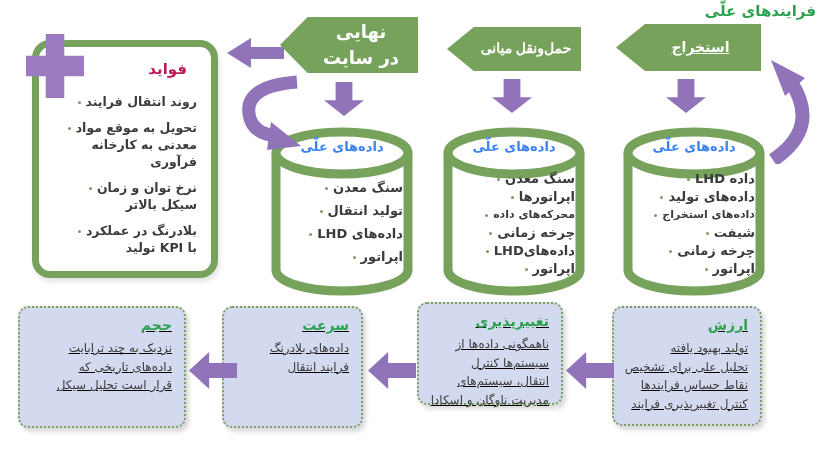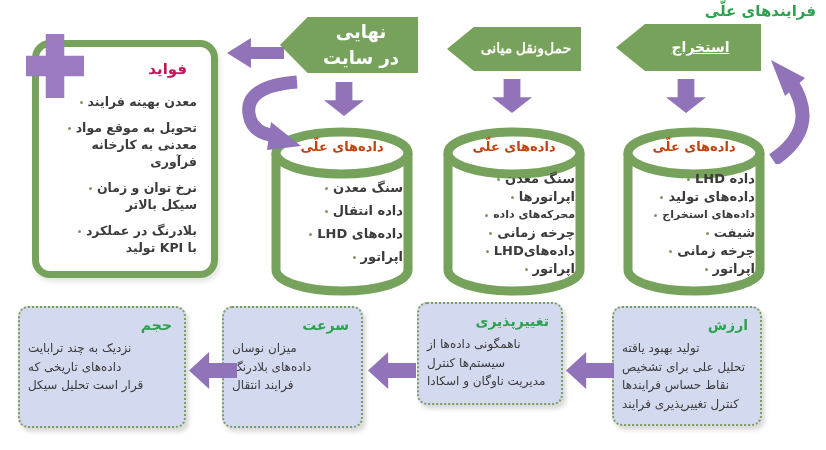--- a/index.html
+++ b/index.html
@@ -37,21 +37,21 @@
   .plus-shape {
     background:#9b7ac1;
     clip-path:polygon(34% 0%, 66% 0%, 66% 34%, 100% 34%, 100% 66%, 66% 66%, 66% 100%, 34% 100%, 34% 66%, 0% 66%, 0% 34%, 34% 34%);
     z-index:5;
   }
 
   
   .cylinder { width:146px; height:172px; }
   .cyl-header {
     position:absolute; top:13px; left:0; right:0; text-align:center;
-    color:#c2410c; font-size:13px; font-weight:bold;
+    color:#3b82f6; font-size:13px; font-weight:bold;
   }
   .cyl-list { position:absolute; top:44px; right:12px; left:8px; direction:rtl; }
   .cyl-item { text-align:right; direction:rtl; color:#3b3b3b; font-weight:bold;
               font-size:13px; line-height:18px; white-space:nowrap; }
   .cyl-item.sm { font-size:11px; }
   .cyl-item.tall { line-height:23px; }
   .dot { display:inline-block; width:3px; height:3px; border-radius:50%;
          background:#7a9a63; vertical-align:middle; margin:0 5px; }
 
   
@@ -63,26 +63,26 @@
   .benefits-title { position:absolute; top:13px; right:24px; color:#be185d;
                     font-size:15px; font-weight:bold; }
   .benefits-list { position:absolute; top:46px; right:14px; left:10px; }
   .benefit-item { margin-bottom:9px; }
   .benefit-line { text-align:right; direction:rtl; color:#3b3b3b; font-weight:bold;
                   font-size:12.5px; line-height:17px; }
 
   
   .panel {
     background:#d3d9ee; border:2px dotted #7b9e5d; border-radius:10px;
-    padding:9px 12px 6px 8px; box-shadow:3px 4px 4px rgba(0,0,0,.15);
+    padding:9px 12px 6px 8px; box-shadow:3px 4px 4px rgba(0,0,0,.15);text-decoration:underline;
   }
   .panel-title { color:#2da14f; font-size:14px; font-weight:bold;
                  text-align:right; margin-bottom:6px; }
   .panel-line { color:#3b3b3b; font-size:12px; line-height:18.5px;
-                text-align:left; direction:rtl; white-space:nowrap; }
+                text-align:right; direction:rtl; white-space:nowrap; }
 
   svg { display:block; }
 </style>
 </head>
 <body>
 
 <div class="stage">
 
   <div class="abs diagram-title">فرایندهای علّی</div>
 
@@ -141,40 +141,40 @@
   </div>
 
   <div class="abs cylinder" style="left:269px;top:126px;">
     <svg width="146" height="172" viewBox="0 0 146 172">
       <path d="M 7 27 L 7 144 A 66 21 0 0 0 139 144 L 139 27" fill="#ffffff" stroke="#76a25b" stroke-width="9"></path>
       <ellipse cx="73" cy="27" rx="66" ry="21" fill="#ffffff" stroke="#76a25b" stroke-width="9"></ellipse>
     </svg>
     <div class="cyl-header">داده‌های علّی</div>
     <div class="cyl-list" style="top:50px;">
       <div class="cyl-item tall"><span>سنگ معدن</span><span class="dot"></span></div>
-      <div class="cyl-item tall"><span>داده انتقال</span><span class="dot"></span></div>
+      <div class="cyl-item tall"><span>تولید انتقال</span><span class="dot"></span></div>
       <div class="cyl-item tall"><span>داده‌های LHD</span><span class="dot"></span></div>
       <div class="cyl-item tall"><span>اپراتور</span><span class="dot"></span></div>
     </div>
   </div>
 
   <div class="abs left-arrow" style="left:227px;top:38px;width:57px;height:30px;"></div>
   <div class="abs" style="left:225px;top:72px;width:78px;height:78px;">
     <svg width="78" height="78" viewBox="0 0 78 78">
       <path d="M 72 10 Q 20 14 24 42 Q 27 62 52 64" fill="none" stroke="#9173b9" stroke-width="13"></path>
       <polygon points="76,74 46,50 42,78" fill="#9173b9"></polygon>
     </svg>
   </div>
 
   <div class="abs plus-shape" style="left:26px;top:34px;width:58px;height:64px;"></div>
   <div class="abs benefits-box">
     <div class="benefits-title">فواید</div>
     <div class="benefits-list">
       <div class="benefit-item">
-        <div class="benefit-line"><span>معدن بهینه فرایند</span><span class="dot"></span></div>
+        <div class="benefit-line"><span>روند انتقال فرایند</span><span class="dot"></span></div>
         <div class="benefit-line"></div>
       </div>
       <div class="benefit-item">
         <div class="benefit-line"><span>تحویل به موقع مواد</span><span class="dot"></span></div>
         <div class="benefit-line">معدنی به کارخانه فرآوری</div>
       </div>
       <div class="benefit-item">
         <div class="benefit-line"><span>نرخ توان و زمان</span><span class="dot"></span></div>
         <div class="benefit-line">سیکل بالاتر</div>
       </div>
@@ -192,28 +192,28 @@
     <div class="panel-line">نقاط حساس فرایندها</div>
     <div class="panel-line">کنترل تغییرپذیری فرایند</div>
   </div>
 
   <div class="abs left-arrow" style="left:566px;top:352px;width:48px;height:37px;"></div>
 
   <div class="abs panel" style="left:417px;top:302px;width:146px;height:103px;">
     <div class="panel-title">تغییرپذیری</div>
     <div class="panel-line">ناهمگونی داده‌ها از</div>
     <div class="panel-line">سیستم‌ها کنترل</div>
+    <div class="panel-line">انتقال، سیستم‌های</div>
     <div class="panel-line">مدیریت ناوگان و اسکادا</div>
   </div>
 
   <div class="abs left-arrow" style="left:368px;top:352px;width:48px;height:37px;"></div>
 
   <div class="abs panel" style="left:222px;top:306px;width:141px;height:122px;">
     <div class="panel-title">سرعت</div>
-    <div class="panel-line">میزان نوسان</div>
     <div class="panel-line">داده‌های بلادرنگ</div>
     <div class="panel-line">فرایند انتقال</div>
   </div>
 
   <div class="abs left-arrow" style="left:189px;top:352px;width:48px;height:37px;"></div>
 
   <div class="abs panel" style="left:18px;top:306px;width:168px;height:122px;">
     <div class="panel-title">حجم</div>
     <div class="panel-line">نزدیک به چند ترابایت</div>
     <div class="panel-line">داده‌های تاریخی که</div>

